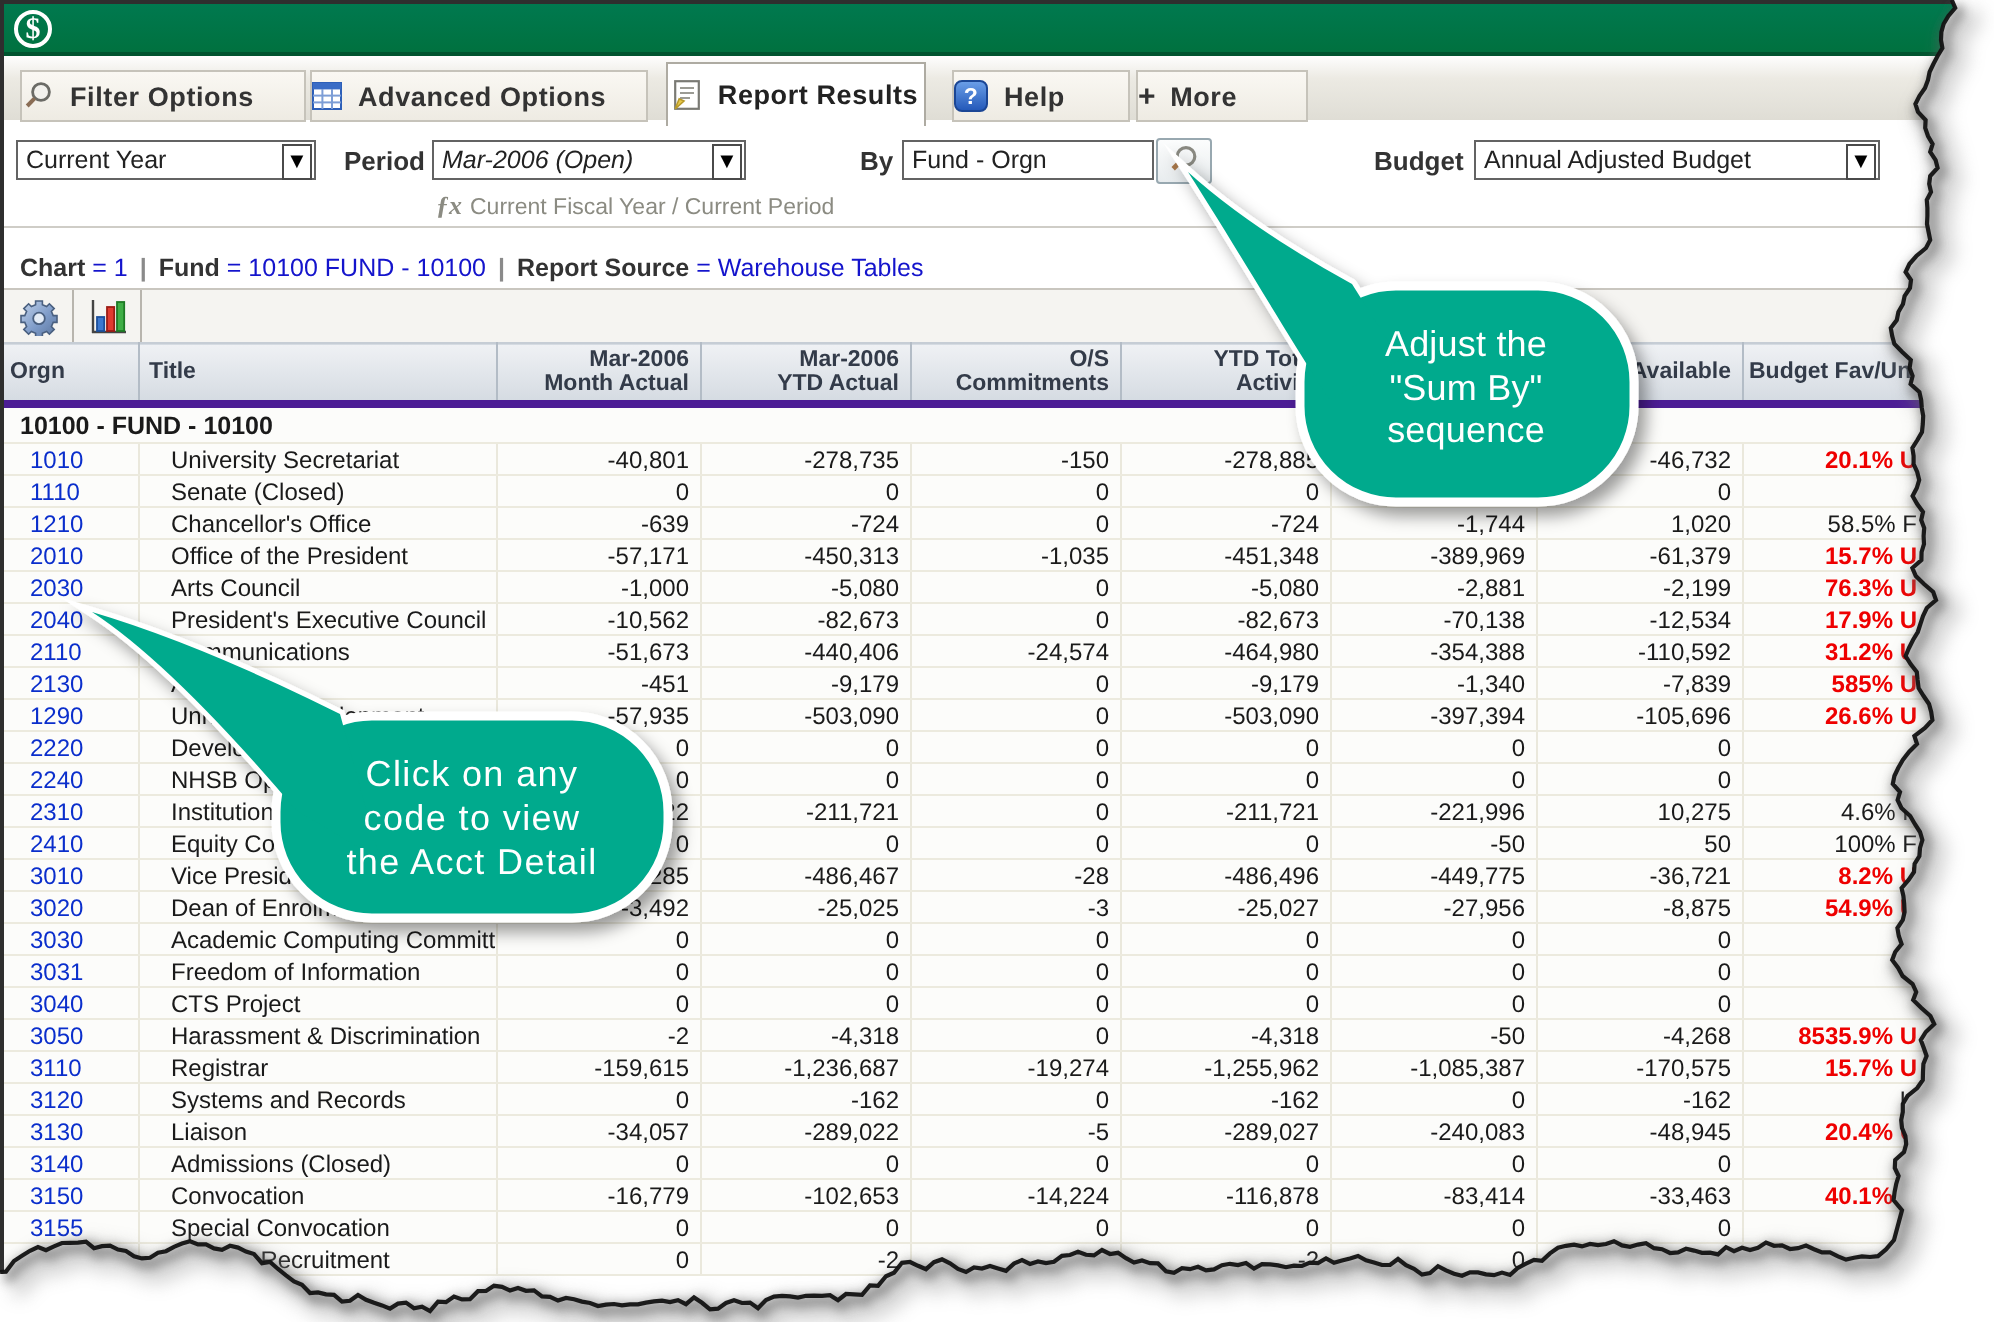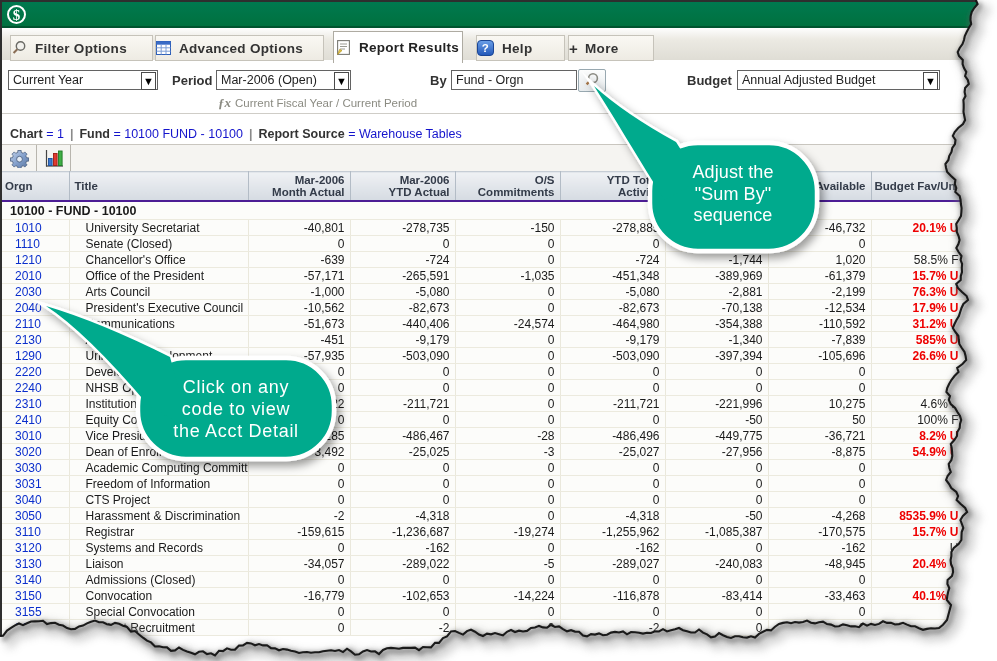--- a/index.html
+++ b/index.html
@@ -25,21 +25,21 @@
 #chartrow{position:absolute;left:2px;top:113px;width:995px;height:31px;border-top:1px solid #cfcdc7;background:#fff;font-size:12.5px;color:#333;}
 #chartrow .in{position:absolute;left:8px;top:13px;}
 #chartrow b{font-weight:bold;color:#333;}
 #chartrow .v{color:#1414cc;}
 #chartrow .p{color:#8a8a8a;font-weight:bold;padding:0 6px;}
 #toolbar{position:absolute;left:2px;top:144px;width:995px;height:26px;background:#f5f4f1;border-top:1px solid #c9c6bf;border-bottom:1px solid #c9c6bf;}
 #toolbar .cell{position:absolute;top:0;height:26px;border-right:1px solid #b8b5ae;display:flex;align-items:center;justify-content:center;}
 #tablewrap{position:absolute;left:0px;top:171px;width:997px;}
 table{border-collapse:collapse;table-layout:fixed;width:997px;}
 thead td{height:28px;background:linear-gradient(#eff1f4,#d5dbe2);border-right:1px solid #b3bcc6;border-top:1px solid #c6cdd5;font-size:11.5px;font-weight:bold;color:#333b49;padding:0 5px 0 0;vertical-align:middle;}
-thead tr{border-bottom:2px solid #4c1d95;}
+thead tr{border-bottom:4px solid #4c1d95;}
 thead td.h1{text-align:left;padding-left:5px;}
 thead td.hr{text-align:right;line-height:12.5px;}
 thead td.hl{text-align:left;padding-left:3px;}
 tbody td{height:15px;border-bottom:1px solid #eceade;border-right:1px solid #eae8dc;font-size:12px;color:#1a1a1a;padding:0;background:#fcfcfa;overflow:hidden;white-space:nowrap;}
 tr.grp td{font-weight:bold;font-size:12.5px;padding-left:10px;height:17px;background:#fcfcfa;}
 td.code{color:#0a2ecc;text-align:left;padding-left:15px;margin-top:22px;}
 td.tt{padding-left:16px;}
 td.n{text-align:right;padding-right:5px;}
 td.pc{padding-right:38px;}
 td.red{color:#ee0000;font-weight:bold;padding-left:14px;}
@@ -79,21 +79,21 @@
             <stop offset="1" stop-color="#2257b8"></stop>
           </linearGradient>
         </defs>
         <rect x="0.5" y="0.5" width="16" height="15" rx="3.5" fill="url(#hg)" stroke="#1b4695" stroke-width="1"></rect>
         <text x="8.5" y="12" font-family="Liberation Sans" font-size="11.5" font-weight="bold" fill="#fff" text-anchor="middle">?</text>
       </svg>Help</div>
   <div class="tab" style="left:568px;width:84px;"><span style="font-size:15px;margin-right:7px;">+</span>More</div>
   <div id="filters">
     <div class="box" style="left:6px;top:10px;width:150px;">Current Year<span class="dar">▼</span></div>
     <div class="lbl" style="left:170px;top:13px;">Period</div>
-    <div class="box" style="left:214px;top:10px;width:135px;">Mar-2006 (Open)<span class="dar">▼</span></div>
+    <div class="box" style="left:214px;top:10px;width:157px;font-style:italic;">Mar-2006 (Open)<span class="dar">▼</span></div>
     <div class="lbl" style="left:428px;top:13px;">By</div>
     <div class="box" style="left:449px;top:10px;width:126px;">Fund - Orgn</div>
     <div class="lbl" style="left:685px;top:13px;">Budget</div>
     <div class="box" style="left:735px;top:10px;width:203px;">Annual Adjusted Budget<span class="dar">▼</span></div>
   </div>
   <div id="magbtn">
       <svg width="20" height="19" viewBox="0 0 20 19">
         <circle cx="11" cy="7.2" r="4.4" fill="none" stroke="#8a8a82" stroke-width="1.6"></circle>
         <line x1="7.6" y1="10.4" x2="4.6" y2="13.4" stroke="#a8784a" stroke-width="2.4"></line>
       </svg>
@@ -186,21 +186,21 @@
             <td class="n">0</td>
             <td class="n">-724</td>
             <td class="n">-1,744</td>
             <td class="n">1,020</td>
             <td class="n pc">58.5% F</td>
           </tr>
 <tr>
             <td class="code">2010</td>
             <td class="tt">Office of the President</td>
             <td class="n">-57,171</td>
-            <td class="n">-265,591</td>
+            <td class="n">-450,313</td>
             <td class="n">-1,035</td>
             <td class="n">-451,348</td>
             <td class="n">-389,969</td>
             <td class="n">-61,379</td>
             <td class="n pc red">15.7% U</td>
           </tr>
 <tr>
             <td class="code">2030</td>
             <td class="tt">Arts Council</td>
             <td class="n">-1,000</td>

